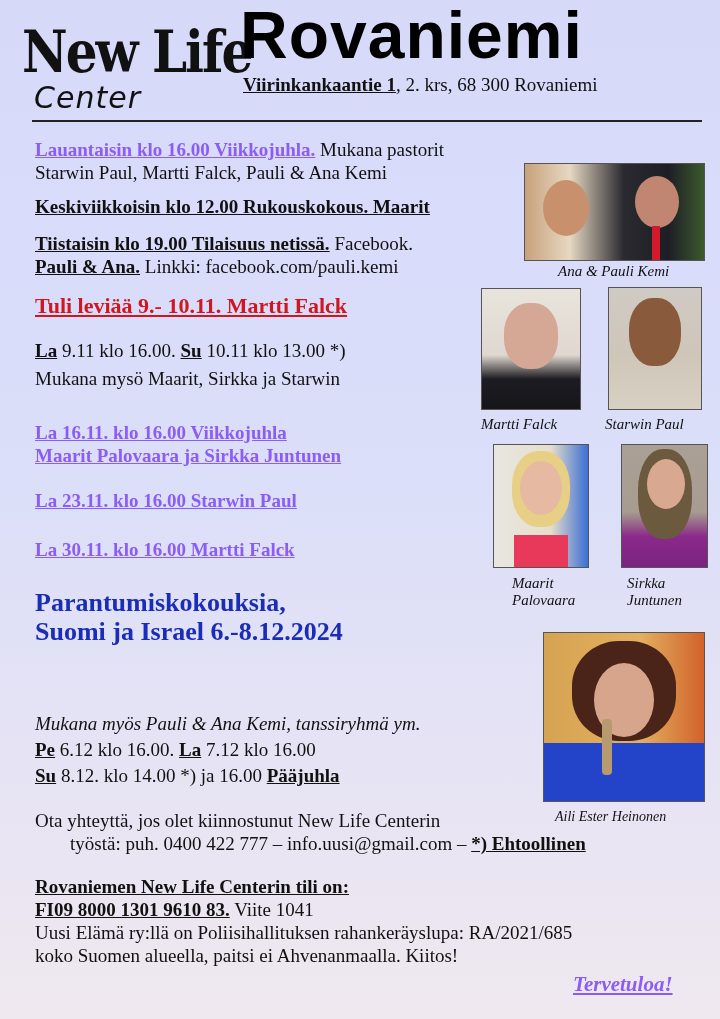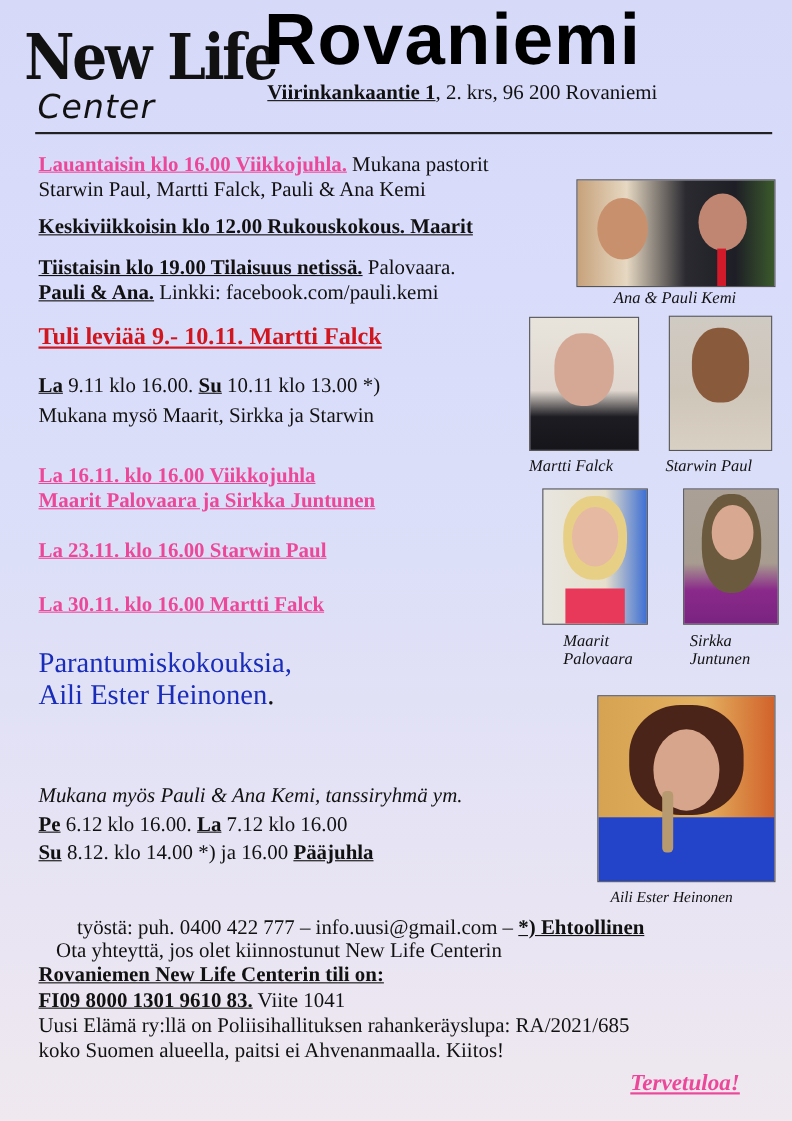--- a/index.html
+++ b/index.html
@@ -2,61 +2,61 @@
 <html><head>
 <meta charset="utf-8">
 <style>
   html, body { margin:0; padding:0; }
   body {
     width:720px; height:1019px; overflow:hidden; position:relative;
     font-family:"Liberation Serif", serif; color:#111;
     background: linear-gradient(180deg, #d6d9f7 0%, #d9dcfa 25%, #dcdff8 50%, #e6e3f4 75%, #efe8ef 100%);
   }
   .abs { position:absolute; }
-  .blue { color:#ec4899; }
+  .blue { color:#8b5cf6; }
   .red { color:#d0161f; }
   .b { font-weight:bold;text-decoration:underline; }
   .logo-newlife {
     left:22px; top:18px; font-family:"DejaVu Serif", serif; font-weight:bold;
     font-size:50px; letter-spacing:-2px; color:#111; transform:scaleY(1.15); transform-origin:left top;
   }
   .logo-center {
     left:34px; top:80px; font-family:"DejaVu Sans", sans-serif; font-style:italic;
     font-size:30px; color:#111; letter-spacing:1px;
   }
   .title {
     left:240px; top:2px; font-family:"Liberation Sans", sans-serif; font-weight:bold;
     font-size:66px; color:#000000; letter-spacing:1px; line-height:1;
   }
   .addr { left:243px; top:74px; font-size:19px; line-height:22px; }
   .hr { left:32px; top:120px; width:670px; height:2px; background:#222; }
   .txt { font-size:19px; line-height:22px; white-space:nowrap; }
   .big { font-size:22px; line-height:26px; white-space:nowrap; }
-  .head { font-size:26px; line-height:29px; font-weight:normal; color:#1a2db8; white-space:nowrap; }
+  .head { font-size:26px; line-height:29px; font-weight:bold; color:#1a2db8; white-space:nowrap; }
   .photo { border:1px solid #555; overflow:hidden; }
   .cap { font-style:italic; font-size:15px; line-height:17px; color:#111; white-space:nowrap; }
 </style>
 </head>
 <body>
 
 <div class="abs logo-newlife">New Life</div>
 <div class="abs logo-center">Center</div>
 <div class="abs title">Rovaniemi</div>
 <div class="abs addr">
-  <div><span class="b">Viirinkankaantie 1</span><span>, 2. krs, 96 200 Rovaniemi</span></div>
+  <div><span class="b">Viirinkankaantie 1</span><span>, 2. krs, 68 300 Rovaniemi</span></div>
 </div>
 <div class="abs hr"></div>
 
 <div class="abs txt" style="left:35px;top:139px;">
   <span class="b blue">Lauantaisin klo 16.00 Viikkojuhla.</span><span> Mukana pastorit</span>
 </div>
 <div class="abs txt" style="left:35px;top:162px;">Starwin Paul, Martti Falck, Pauli &amp; Ana Kemi</div>
 <div class="abs txt b" style="left:35px;top:196px;">Keskiviikkoisin klo 12.00 Rukouskokous. Maarit</div>
 <div class="abs txt" style="left:35px;top:233px;">
-  <span class="b">Tiistaisin klo 19.00 Tilaisuus netissä.</span><span> Palovaara.</span>
+  <span class="b">Tiistaisin klo 19.00 Tilaisuus netissä.</span><span> Facebook.</span>
 </div>
 <div class="abs txt" style="left:35px;top:256px;">
   <span class="b">Pauli &amp; Ana.</span><span> Linkki: facebook.com/pauli.kemi</span>
 </div>
 
 <div class="abs photo" style="left:524px;top:163px;width:179px;height:96px;background:linear-gradient(90deg,#c7a27b 0%,#e6d8c2 25%,#2a2a30 55%,#1e1e26 80%,#3b5a2c 100%);">
   <div style="position:absolute;left:18px;top:16px;width:46px;height:56px;border-radius:50%;background:#c9906d;"></div>
   <div style="position:absolute;left:110px;top:12px;width:44px;height:52px;border-radius:50%;background:#c08672;"></div>
   <div style="position:absolute;left:127px;top:62px;width:8px;height:34px;background:#d11a2a;"></div>
 </div>
@@ -95,39 +95,39 @@
   <div style="position:absolute;left:16px;top:4px;width:54px;height:90px;border-radius:45%;background:#6b5a3e;"></div>
   <div style="position:absolute;left:25px;top:14px;width:38px;height:50px;border-radius:50%;background:#d9a891;"></div>
 </div>
 <div class="abs cap" style="left:627px;top:575px;">
   <div>Sirkka</div>
   <div>Juntunen</div>
 </div>
 
 <div class="abs" style="left:35px;top:588px;">
   <div class="head">Parantumiskokouksia,</div>
-  <div class="head"><span>Aili Ester Heinonen</span><span style="color:#111">.</span></div>
+  <div class="head">Suomi ja Israel 6.-8.12.2024</div>
 </div>
 <div class="abs txt" style="left:35px;top:713px;font-style:italic;">Mukana myös Pauli &amp; Ana Kemi, tanssiryhmä ym.</div>
 <div class="abs txt" style="left:35px;top:739px;">
   <span class="b">Pe</span><span> 6.12 klo 16.00.  </span><span class="b">La</span><span> 7.12 klo 16.00</span>
 </div>
 <div class="abs txt" style="left:35px;top:765px;">
   <span class="b">Su</span><span> 8.12. klo 14.00 *) ja 16.00 </span><span class="b">Pääjuhla</span>
 </div>
 
 <div class="abs photo" style="left:543px;top:632px;width:160px;height:168px;background:linear-gradient(90deg,#d6a352 0%,#e2b060 60%,#d2622a 100%);">
   <div style="position:absolute;left:28px;top:8px;width:104px;height:100px;border-radius:45%;background:#4a2418;"></div>
   <div style="position:absolute;left:50px;top:30px;width:60px;height:74px;border-radius:50%;background:#d6a58c;"></div>
   <div style="position:absolute;left:0px;top:110px;width:160px;height:58px;background:#2344c8;"></div>
   <div style="position:absolute;left:58px;top:86px;width:10px;height:56px;background:#b79a70;border-radius:4px;"></div>
 </div>
 <div class="abs cap" style="left:555px;top:808px;font-size:14px;">Aili Ester Heinonen</div>
 
-<div class="abs txt" style="left:51px;top:810px;margin-top:44px;">Ota yhteyttä, jos olet kiinnostunut New Life Centerin</div>
+<div class="abs txt" style="left:35px;top:810px;">Ota yhteyttä, jos olet kiinnostunut New Life Centerin</div>
 <div class="abs txt" style="left:35px;top:833px;margin-left:35px;">
   <span>työstä: puh. 0400 422 777 – info.uusi@gmail.com  –  </span><span class="b">*) Ehtoollinen</span>
 </div>
 
 <div class="abs txt b" style="left:35px;top:876px;">Rovaniemen New Life Centerin tili on:</div>
 <div class="abs txt" style="left:35px;top:899px;">
   <span class="b">FI09 8000 1301 9610 83.</span><span> Viite 1041</span>
 </div>
 <div class="abs txt" style="left:35px;top:922px;">Uusi Elämä ry:llä on Poliisihallituksen rahankeräyslupa: RA/2021/685</div>
 <div class="abs txt" style="left:35px;top:945px;">koko Suomen alueella, paitsi ei Ahvenanmaalla. Kiitos!</div>

